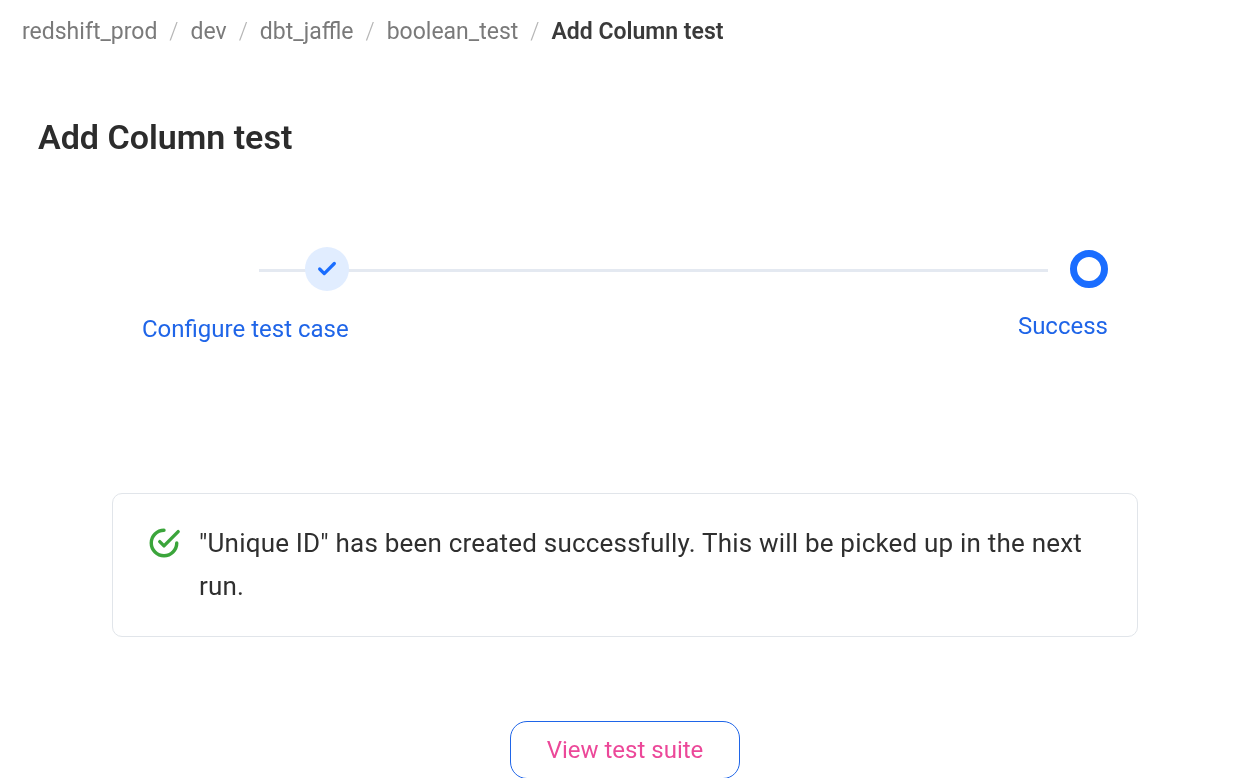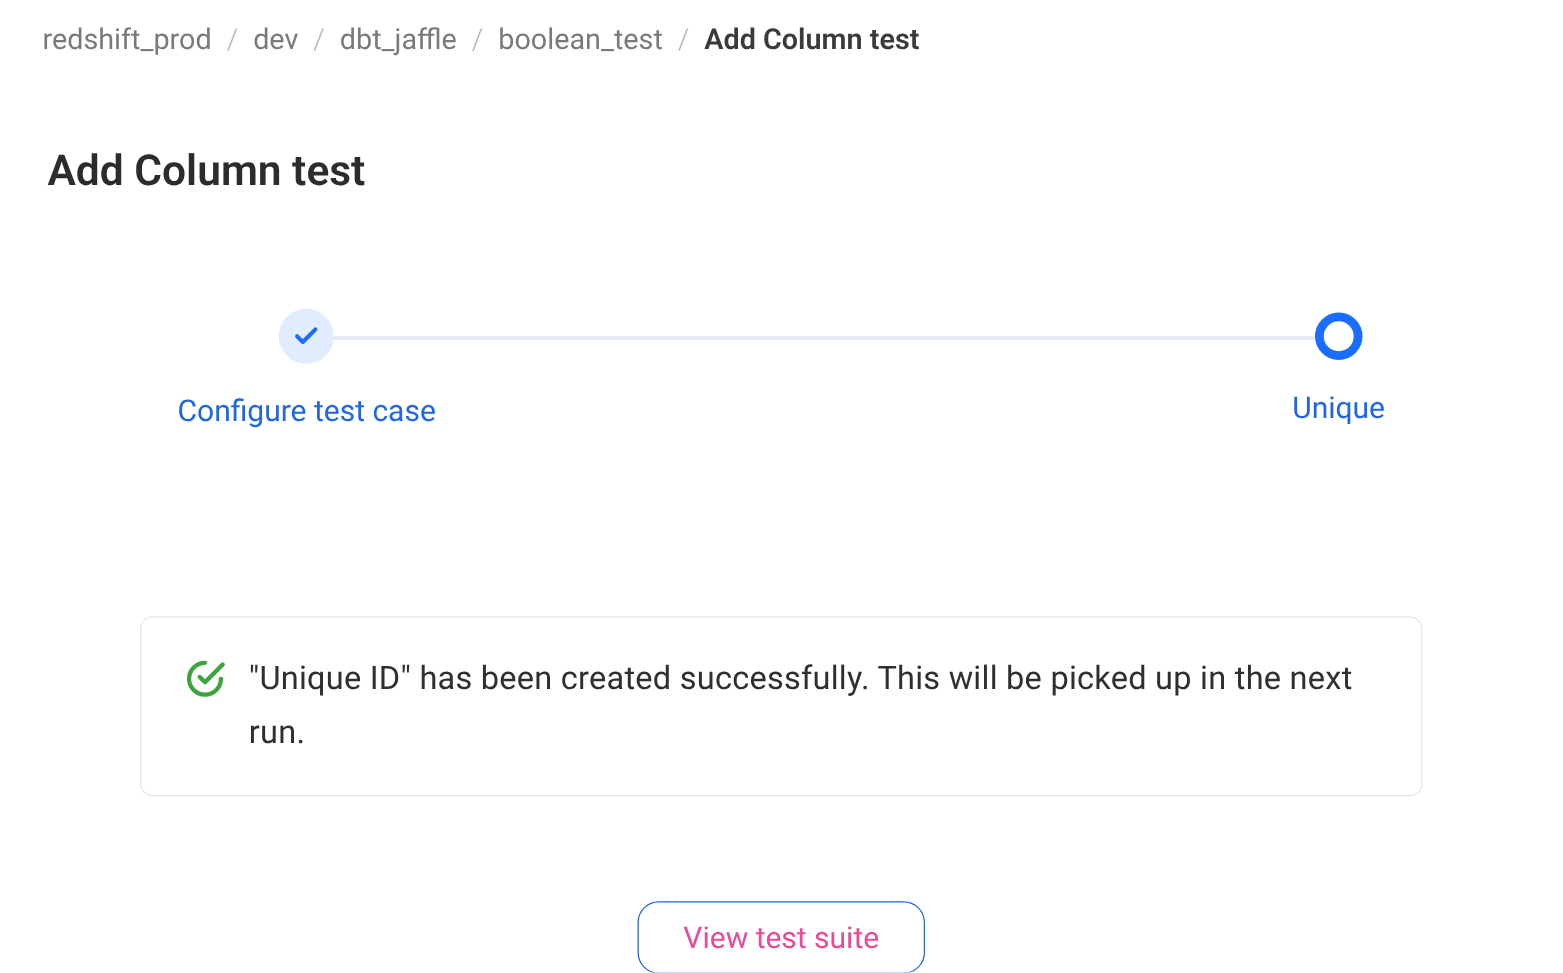--- a/index.html
+++ b/index.html
@@ -12,21 +12,20 @@
       padding: 18px 22px;
     }
     .breadcrumb {
       display: flex;
       align-items: center;
       gap: 12px;
       font-size: 23px;
       color: #7a7a7a;
       font-weight: 400;
       margin-bottom: 72px;
-      margin-left: 12px;
     }
     .breadcrumb .crumb {
       color: #7a7a7a;
       cursor: pointer;
     }
     .breadcrumb .sep {
       color: #b5b5b5;
       font-weight: 300;
     }
     .breadcrumb .crumb.current {
@@ -45,21 +44,21 @@
       display: flex;
       align-items: flex-start;
       justify-content: center;
       width: 100%;
       padding: 0 120px;
       margin-bottom: 150px;
     }
     .step {
       display: flex;
       flex-direction: column;
-      align-items: center;
+      align-items: flex-end;
       gap: 24px;
       position: relative;
     }
     .step-circle {
       width: 44px;
       height: 44px;
       border-radius: 50%;
       display: flex;
       align-items: center;
       justify-content: center;
@@ -150,21 +149,21 @@
     <div class="step-circle">
       <svg width="22" height="22" viewBox="0 0 24 24" fill="none" stroke="#1a6dff" stroke-width="3.5" stroke-linecap="round" stroke-linejoin="round">
           <polyline points="20 6 9 17 4 12"></polyline>
         </svg>
     </div>
     <div class="step-label">Configure test case</div>
   </div>
   <div class="connector"></div>
   <div class="step current">
     <div class="step-circle"></div>
-    <div class="step-label">Unique</div>
+    <div class="step-label">Success</div>
   </div>
 </div>
 
 <div class="alert">
   <span class="alert-icon">
     <svg width="34" height="34" viewBox="0 0 24 24" fill="none" stroke="#3ba53b" stroke-width="2.4" stroke-linecap="round" stroke-linejoin="round">
       <path d="M21 12 A9 9 0 1 1 12 3"></path>
       <polyline points="22 4 12 14 9 11"></polyline>
     </svg>
   </span>

